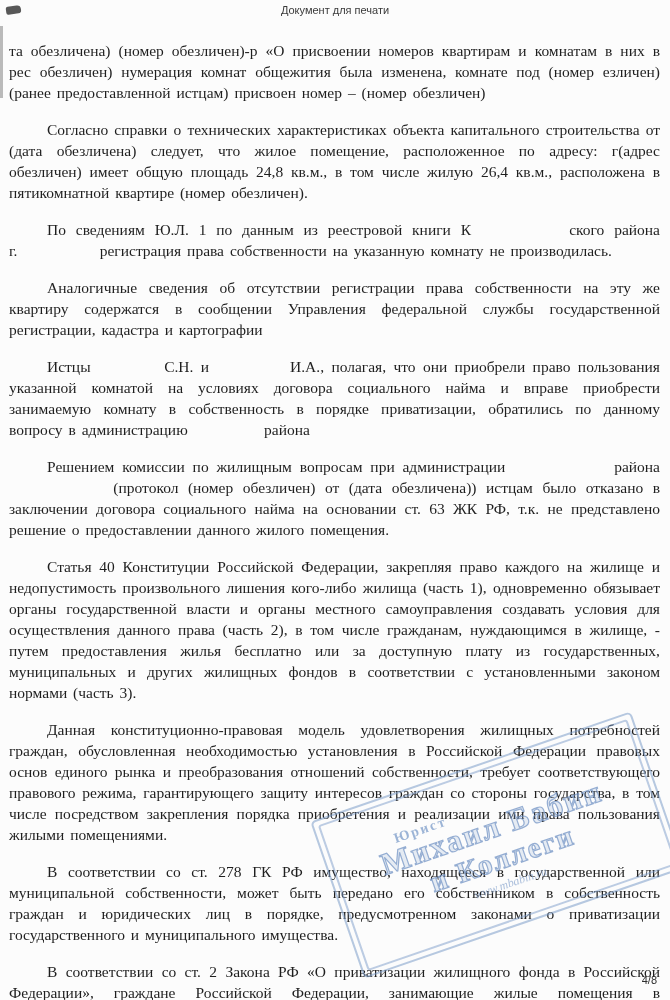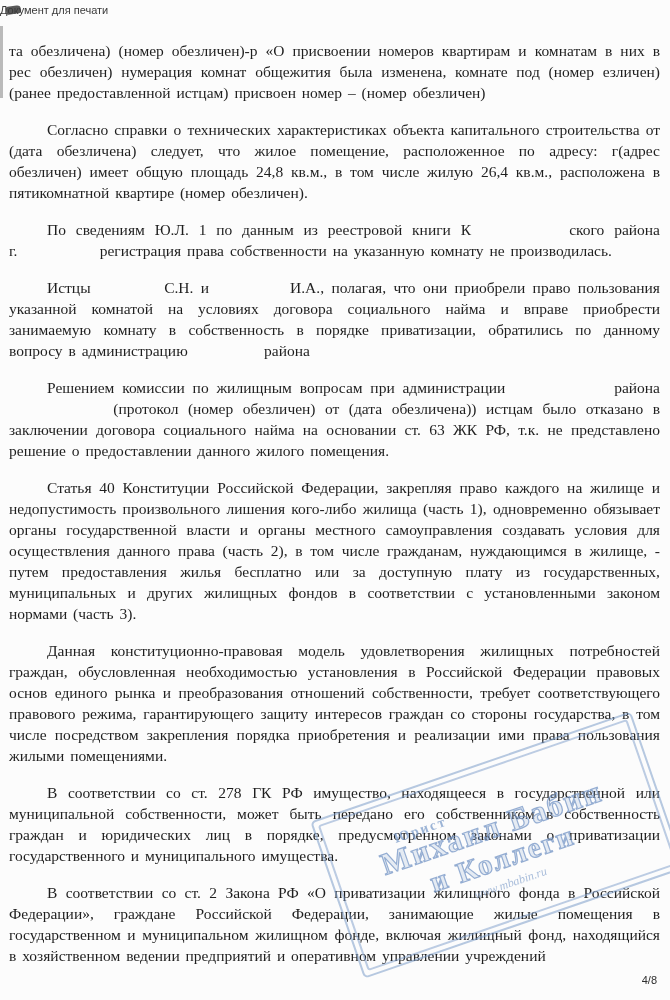--- a/index.html
+++ b/index.html
@@ -6,21 +6,21 @@
   body {
     width: 670px; height: 1000px;
     background: #fcfcfc;
     overflow: hidden;
     position: relative;
     font-family: "Liberation Serif", serif;
     color: #1f1f1f;
   }
   .print-header {
     position: absolute; top: 4px; left: 0; right: 0;
-    text-align: left;
+    text-align: center;
     font-family: "Liberation Sans", sans-serif;
     font-size: 11px;
     color: #3a3a3a;
   }
   .doc-body {
     position: absolute;
     top: 24px; left: 9px; right: 10px;
     font-size: 15.5px;
     line-height: 21px;
     text-align: justify;
@@ -106,20 +106,21 @@
 
 <div class="corner-artifact"></div>
 <div class="edge-artifact"></div>
 
 <div class="print-header">Документ для печати</div>
 
 <div class="doc-body">
   <p class="continuation">та обезличена) (номер обезличен)-р «О присвоении номеров квартирам и комнатам в них в рес обезличен) нумерация комнат общежития была изменена, комнате под (номер езличен) (ранее предоставленной истцам) присвоен номер – (номер обезличен)</p>
   <p>Согласно справки о технических характеристиках объекта капитального строительства от (дата обезличена) следует, что жилое помещение, расположенное по адресу: г(адрес обезличен) имеет общую площадь 24,8 кв.м., в том числе жилую 26,4 кв.м., расположена в пятикомнатной квартире (номер обезличен).</p>
   <p>По сведениям Ю.Л. 1 по данным из реестровой книги К&nbsp;&nbsp;&nbsp;&nbsp;&nbsp;&nbsp;&nbsp;&nbsp;&nbsp;&nbsp;ского района г.&nbsp;&nbsp;&nbsp;&nbsp;&nbsp;&nbsp;&nbsp;&nbsp;&nbsp;&nbsp;&nbsp;&nbsp;&nbsp;&nbsp;регистрация права собственности на указанную комнату не производилась.</p>
+  <p>Аналогичные сведения об отсутствии регистрации права собственности на эту же квартиру содержатся в сообщении Управления федеральной службы государственной регистрации, кадастра и картографии</p>
   <p>Истцы&nbsp;&nbsp;&nbsp;&nbsp;&nbsp;&nbsp;&nbsp;&nbsp;&nbsp;&nbsp;С.Н. и&nbsp;&nbsp;&nbsp;&nbsp;&nbsp;&nbsp;&nbsp;&nbsp;&nbsp;&nbsp;&nbsp;И.А., полагая, что они приобрели право пользования указанной комнатой на условиях договора социального найма и вправе приобрести занимаемую комнату в собственность в порядке приватизации, обратились по данному вопросу в администрацию&nbsp;&nbsp;&nbsp;&nbsp;&nbsp;&nbsp;&nbsp;&nbsp;&nbsp;&nbsp;&nbsp;&nbsp;&nbsp;района</p>
   <p>Решением комиссии по жилищным вопросам при администрации&nbsp;&nbsp;&nbsp;&nbsp;&nbsp;&nbsp;&nbsp;&nbsp;&nbsp;&nbsp;&nbsp;&nbsp;&nbsp;&nbsp;района &nbsp;&nbsp;&nbsp;&nbsp;&nbsp;&nbsp;&nbsp;&nbsp;&nbsp;&nbsp;&nbsp;(протокол (номер обезличен) от (дата обезличена)) истцам было отказано в заключении договора социального найма на основании ст. 63 ЖК РФ, т.к. не представлено решение о предоставлении данного жилого помещения.</p>
   <p>Статья 40 Конституции Российской Федерации, закрепляя право каждого на жилище и недопустимость произвольного лишения кого-либо жилища (часть 1), одновременно обязывает органы государственной власти и органы местного самоуправления создавать условия для осуществления данного права (часть 2), в том числе гражданам, нуждающимся в жилище, - путем предоставления жилья бесплатно или за доступную плату из государственных, муниципальных и других жилищных фондов в соответствии с установленными законом нормами (часть 3).</p>
   <p>Данная конституционно-правовая модель удовлетворения жилищных потребностей граждан, обусловленная необходимостью установления в Российской Федерации правовых основ единого рынка и преобразования отношений собственности, требует соответствующего правового режима, гарантирующего защиту интересов граждан со стороны государства, в том числе посредством закрепления порядка приобретения и реализации ими права пользования жилыми помещениями.</p>
   <p>В соответствии со ст. 278 ГК РФ имущество, находящееся в государственной или муниципальной собственности, может быть передано его собственником в собственность граждан и юридических лиц в порядке, предусмотренном законами о приватизации государственного и муниципального имущества.</p>
   <p>В соответствии со ст. 2 Закона РФ «О приватизации жилищного фонда в Российской Федерации», граждане Российской Федерации, занимающие жилые помещения в государственном и муниципальном жилищном фонде, включая жилищный фонд, находящийся в хозяйственном ведении предприятий и оперативном управлении учреждений</p>
 </div>
 
 <div class="stamp">
   <div class="stamp-inner">

